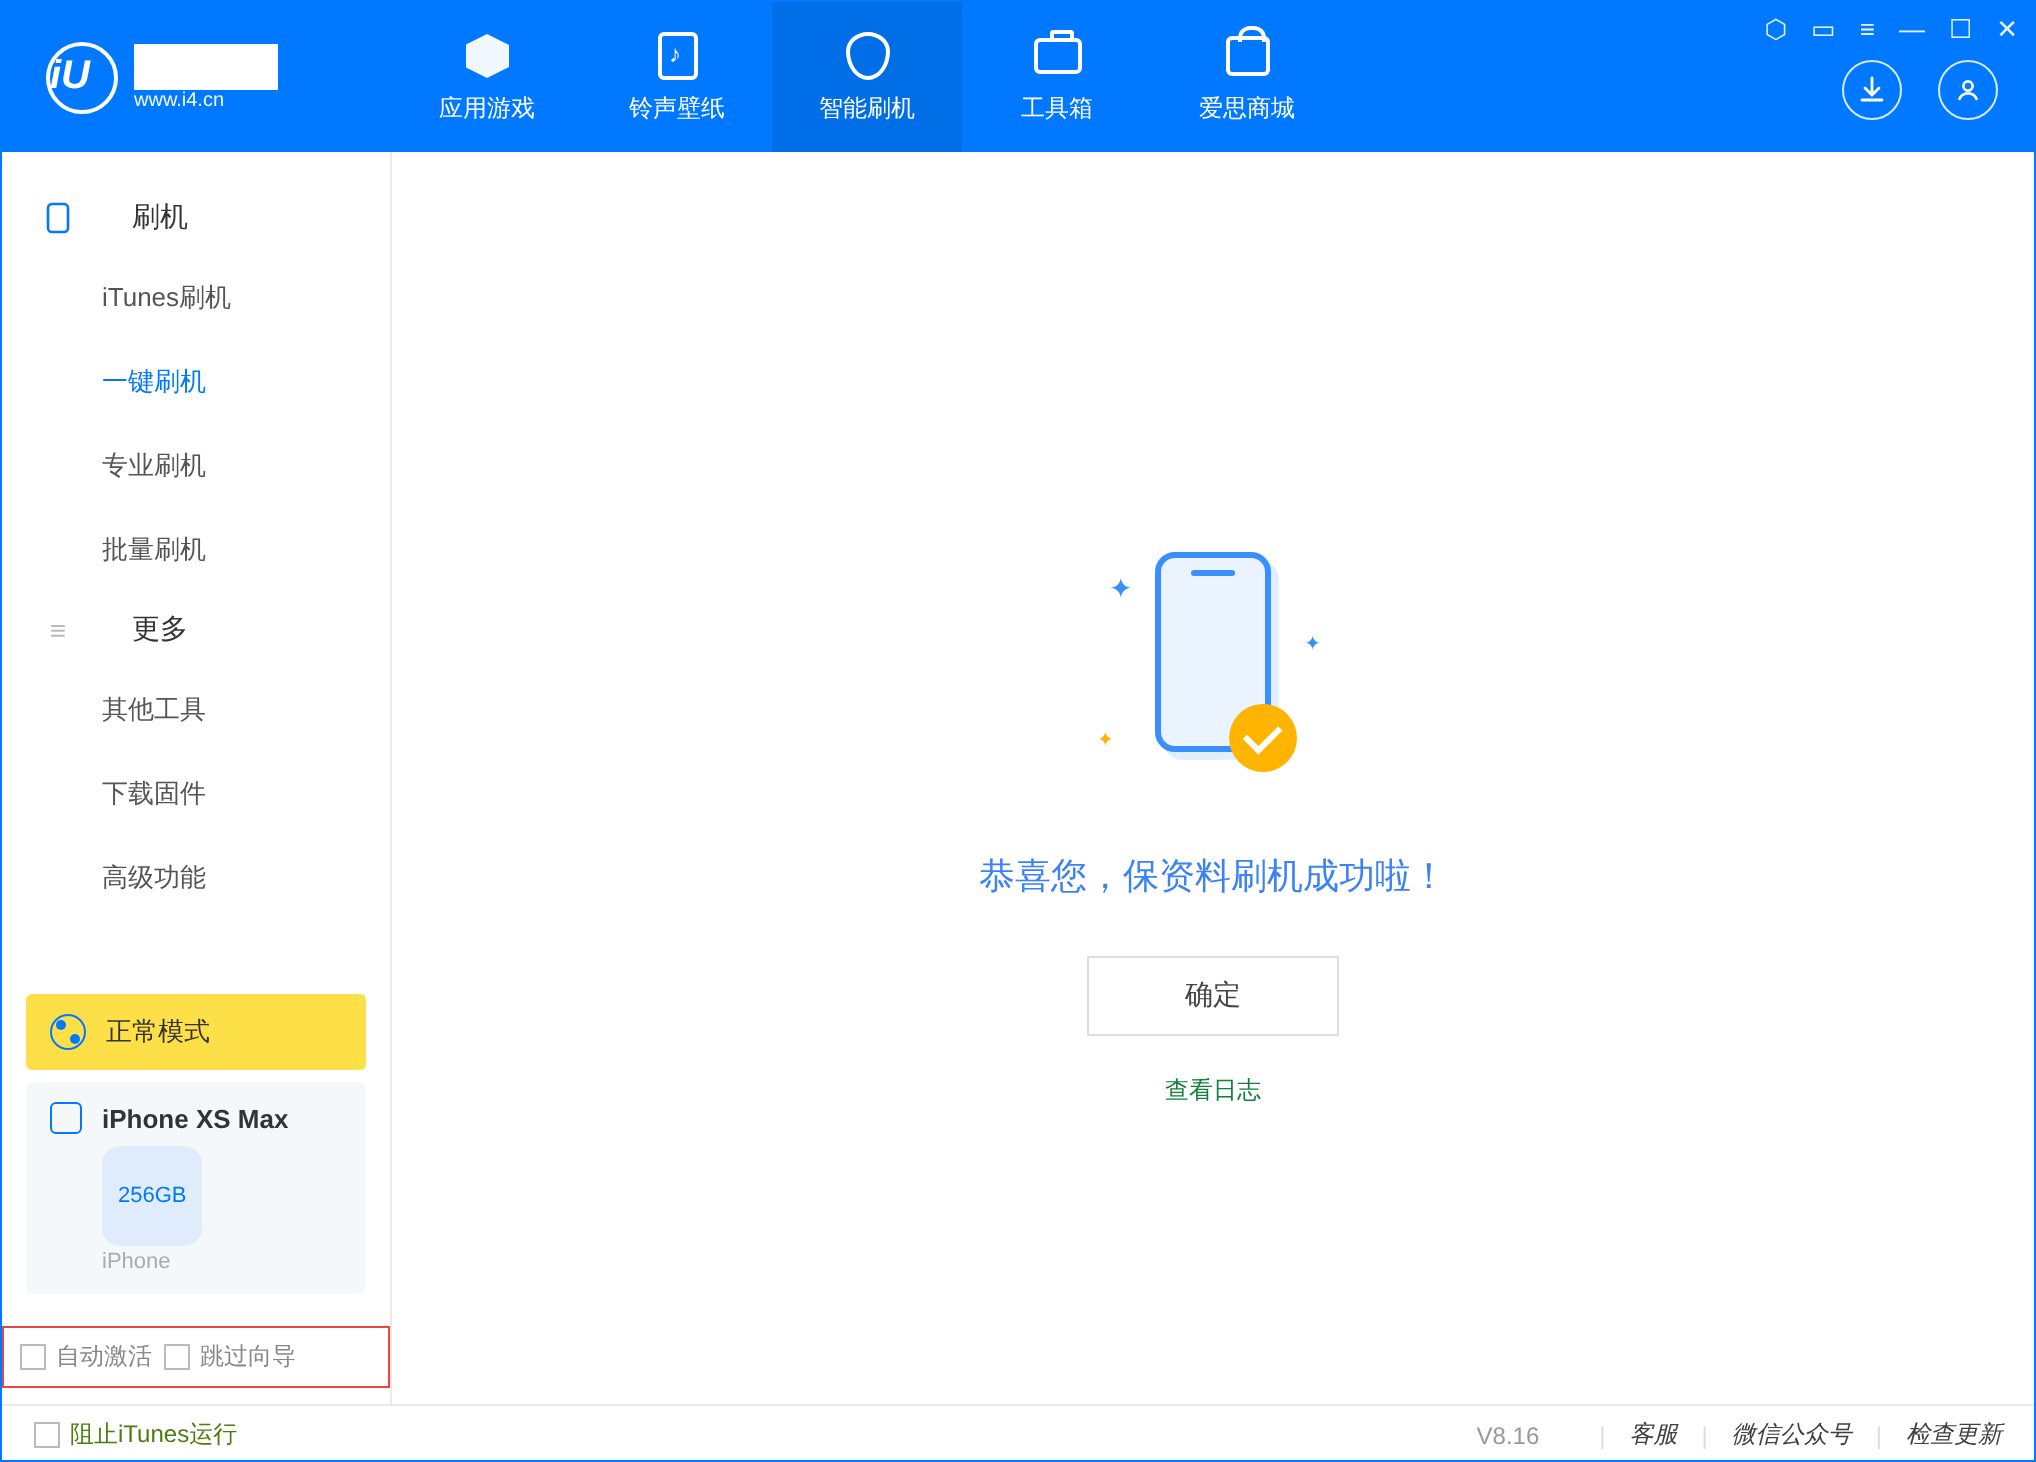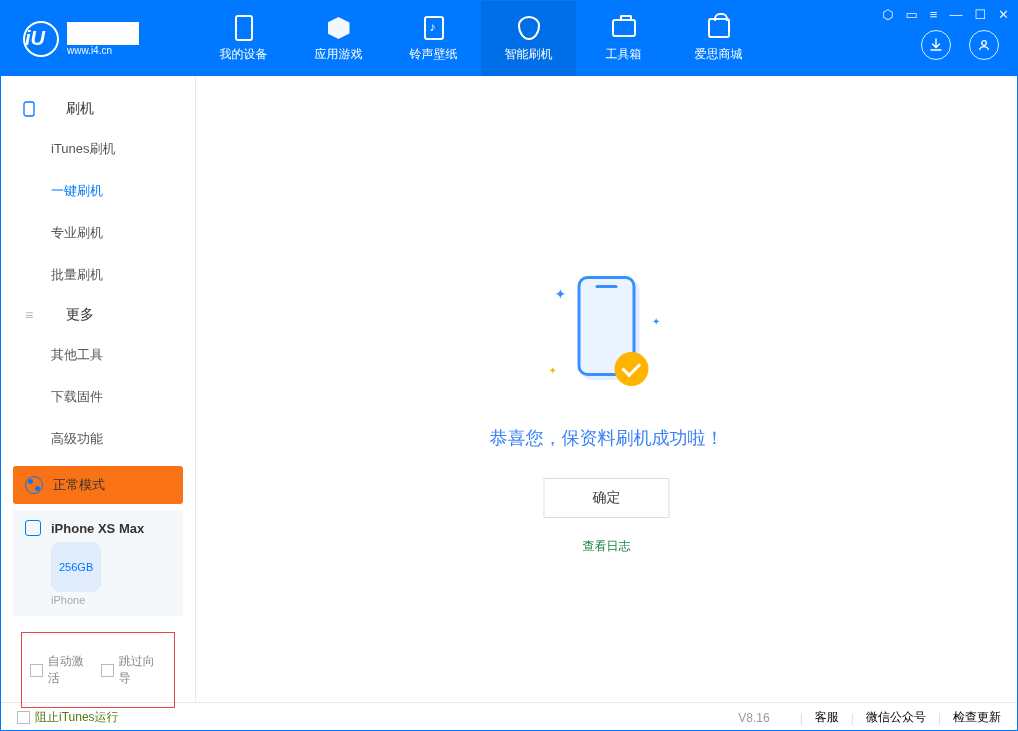--- a/index.html
+++ b/index.html
@@ -28,34 +28,34 @@
 
 
 .content { display: flex; height: 626px; }
 .sidebar { width: 195px; border-right: 1px solid #eaeaea; display: flex; flex-direction: column; padding-top: 14px; }
 .side-group-title { display: flex; align-items: center; padding: 10px 20px; font-size: 14px; color: #333; gap: 19px; }
 .side-group-title .g-icon { width: 16px; height: 16px; margin-right: 10px; display: flex; align-items: center; justify-content: center; }
 .side-item { padding: 12px 20px 12px 50px; font-size: 13px; color: #555; cursor: pointer; }
 .side-item.active { color: #0078ff; }
 
 .side-spacer { flex: 1; }
-.side-status { margin: 6px 12px; background: #f97316; border-radius: 3px; padding: 10px 12px; display: flex; align-items: center; font-size: 13px; color: #333; }
+.side-status { margin: 6px 12px; background: #fde047; border-radius: 3px; padding: 10px 12px; display: flex; align-items: center; font-size: 13px; color: #333; }
 .side-status .s-icon { width: 18px; height: 18px; border: 1.5px solid #0078ff; border-radius: 50%; margin-right: 10px; position: relative; }
 .side-status .s-icon::before, .side-status .s-icon::after { content: ""; position: absolute; background: #0078ff; border-radius: 50%; }
 .side-status .s-icon::before { width: 5px; height: 5px; top: 2px; left: 2px; }
 .side-status .s-icon::after { width: 5px; height: 5px; bottom: 2px; right: 2px; }
 
 .side-device { margin: 0 12px 8px; background: #f5f8fb; border-radius: 3px; padding: 10px 12px; }
 .side-device .dev-row1 { display: flex; align-items: center; }
 .side-device .dev-icon { width: 16px; height: 16px; border: 1.5px solid #0078ff; border-radius: 3px; margin-right: 10px; }
 .side-device .dev-name { font-size: 13px; font-weight: bold; color: #333; }
 .side-device .dev-cap { display: inline-block; margin: 6px 0 2px 26px; background: #e0ecfb; color: #0078ff; font-size: 11px; padding: 19px 8px; border-radius: 9px; }
 .side-device .dev-type { margin-left: 26px; font-size: 11px; color: #aaa; }
 
-.side-checks { border: 1.5px solid #e84545; margin: 8px 20px; padding: 20px 8px; display: flex; gap: 6px; }
+.side-checks { border: 1.5px solid #e84545; margin: 8px 0; padding: 6px 8px; display: flex; gap: 6px; }
 .chk { display: flex; align-items: center; font-size: 12px; color: #888; }
 .chk-box { width: 13px; height: 13px; border: 1px solid #bbb; margin-right: 5px; }
 
 
 .main { flex: 1; position: relative; background: #fff; }
 .success-box { position: absolute; top: 200px; left: 50%; transform: translateX(-50%); text-align: center; width: 100%; }
 .phone-illus { width: 120px; height: 120px; margin: 0 auto 30px; position: relative; }
 .phone-shape { width: 58px; height: 100px; border: 3px solid #3a8fff; border-radius: 10px; background: #eaf3ff; margin: 0 auto; position: relative; box-shadow: 4px 4px 0 rgba(58,143,255,0.15); }
 .phone-shape::before { content: ""; position: absolute; top: 6px; left: 50%; transform: translateX(-50%); width: 22px; height: 3px; background: #3a8fff; border-radius: 2px; }
 .check-badge { position: absolute; bottom: 10px; right: 18px; width: 34px; height: 34px; background: #ffb400; border-radius: 50%; display: flex; align-items: center; justify-content: center; }
@@ -66,21 +66,21 @@
 .sparkle.s3 { top: 40px; right: 6px; font-size: 10px; }
 .success-msg { font-size: 18px; color: #3b82f6; margin-bottom: 28px; }
 .ok-btn { display: inline-block; border: 1px solid #ddd; padding: 10px 48px; font-size: 14px; color: #444; background: #fff; cursor: pointer; margin-bottom: 18px; }
 .view-log { font-size: 12px; color: #15803d; cursor: pointer; }
 
 
 .footer { height: 30px; border-top: 1px solid #eaeaea; display: flex; align-items: center; padding: 0 16px; font-size: 12px; color: #888; }
 .footer .chk { color: #4d7c0f; }
 .footer-spacer { flex: 1; }
 .footer .ver { color: #999; margin-right: 18px; }
-.footer .flink { color: #000000; cursor: pointer; }
+.footer .flink { color: #404040; cursor: pointer; font-style: italic; }
 .footer .sep { color: #ddd; margin: 0 12px; }
 
 
 .ico-rect { width: 18px; height: 26px; border: 2px solid #fff; border-radius: 3px; }
 .ico-cube { width: 22px; height: 22px; background: #fff; clip-path: polygon(50% 0, 100% 25%, 100% 75%, 50% 100%, 0 75%, 0 25%); opacity: 0.95; }
 .ico-note { width: 20px; height: 24px; border: 2px solid #fff; border-radius: 3px; position: relative; }
 .ico-note::after { content:"♪"; position:absolute; color:#fff; font-size:12px; top:2px; left:4px; }
 .ico-shield { width: 22px; height: 24px; border: 2px solid #fff; border-radius: 50% 50% 50% 50% / 40% 40% 60% 60%; }
 .ico-case { width: 24px; height: 18px; border: 2px solid #fff; border-radius: 3px; position: relative; }
 .ico-case::before { content:""; position:absolute; top:-6px; left:6px; width:8px; height:4px; border:2px solid #fff; border-bottom:none; border-radius: 2px 2px 0 0; }
@@ -94,26 +94,20 @@
   <div class="logo-area">
     <div class="logo-icon">
         <span>iU</span>
       </div>
     <div class="logo-text">
       <div class="main">爱思助手</div>
       <div class="sub">www.i4.cn</div>
     </div>
   </div>
   <div class="tabs">
-    <div class="tab">
-      <div class="tab-icon">
-          <div class="ico-rect"></div>
-        </div>
-      <div class="tab-label">我的设备</div>
-    </div>
     <div class="tab">
       <div class="tab-icon">
           <div class="ico-cube"></div>
         </div>
       <div class="tab-label">应用游戏</div>
     </div>
     <div class="tab">
       <div class="tab-icon">
           <div class="ico-note"></div>
         </div>

